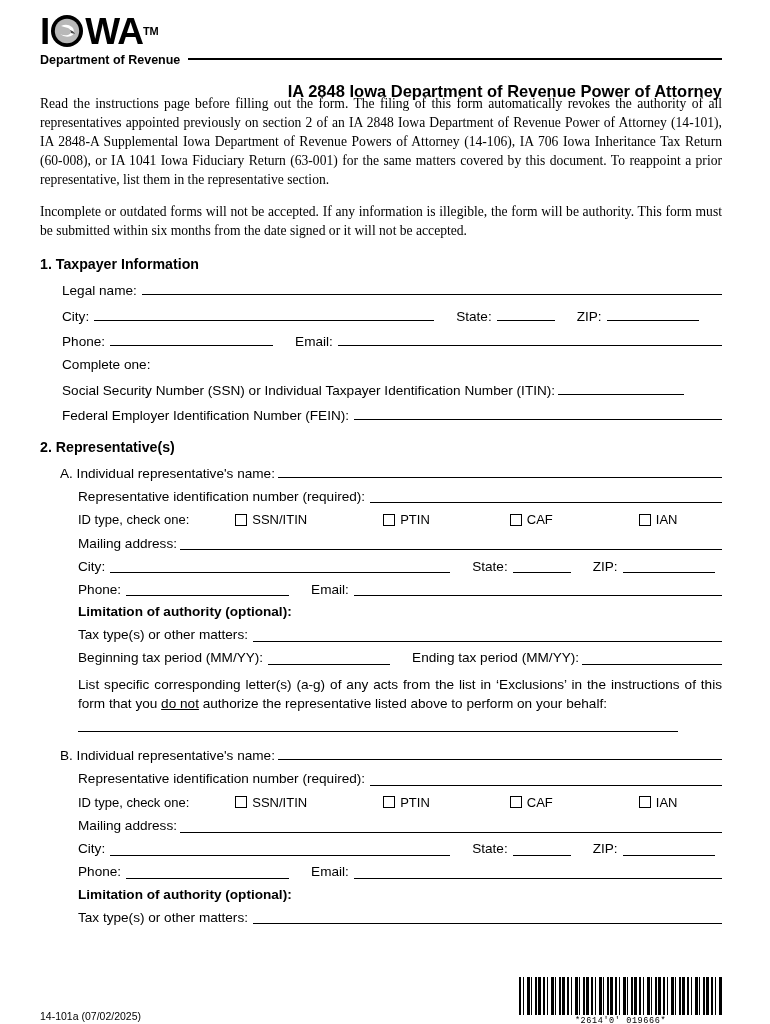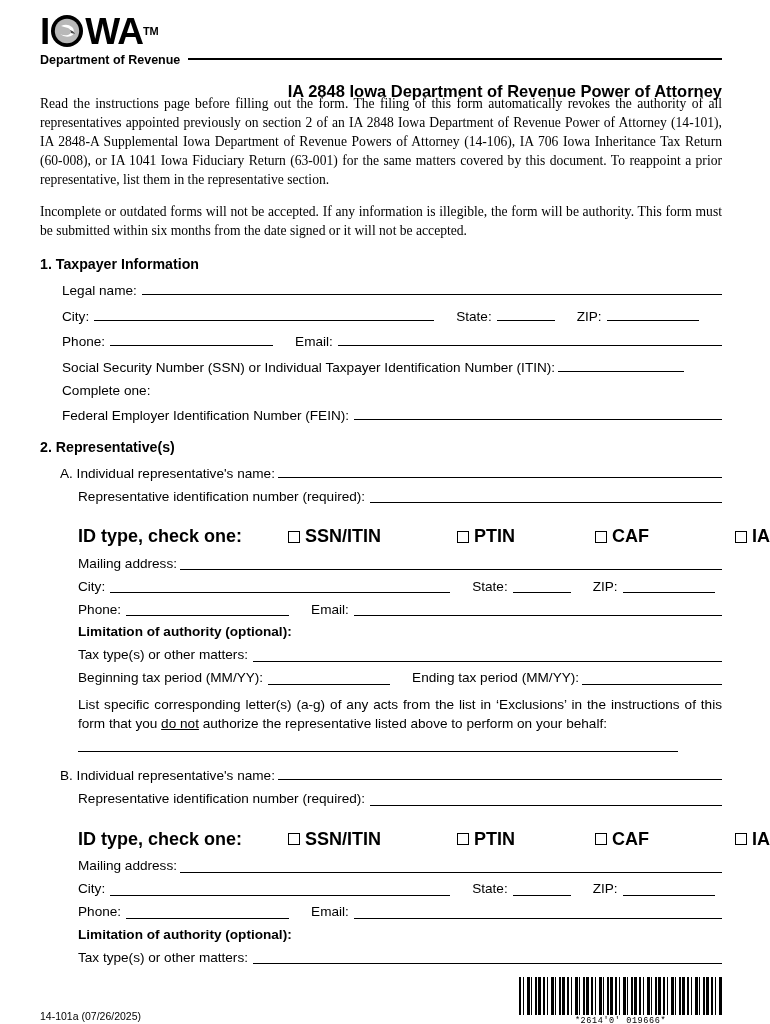--- a/index.html
+++ b/index.html
@@ -141,24 +141,23 @@
   .fill.w-zip    { flex: 0 0 92px; }
   .fill.w-phone  { flex: 0 0 163px; }
   .fill.w-ssn    { flex: 0 0 126px; }
   .fill.w-period { flex: 0 0 122px; }
   .gap-md { flex: 0 0 22px; }
 
   
   .cb-row {
     display: flex;
     align-items: center;
-    font-size: 18px;
-    margin-top: 23px;
+    font-size: 13px;
+    margin-top: 9px;
     padding-left: 38px;
-    font-weight: bold;
   }
   .cb-lead { flex: 0 0 auto; }
   .cb-item {
     display: flex;
     align-items: center;
     flex: 0 0 auto;
   }
   .cb-box {
     display: inline-block;
     width: 10px;
@@ -284,26 +283,26 @@
 
     <div class="row indent1">
       <span class="lbl">Phone:</span>
       <span class="fill w-phone"></span>
       <span class="gap-md"></span>
       <span class="lbl">Email:</span>
       <span class="fill"></span>
     </div>
 
     <div class="row indent1">
+      <span class="lbl">Complete one:</span>
+    </div>
+
+    <div class="row indent1">
       <span class="lbl">Social Security Number (SSN) or Individual Taxpayer Identification Number (ITIN):</span>
       <span class="fill w-ssn tight"></span>
-    </div>
-
-    <div class="row indent1">
-      <span class="lbl">Complete one:</span>
     </div>
 
     <div class="row indent1">
       <span class="lbl">Federal Employer Identification Number (FEIN):</span>
       <span class="fill"></span>
     </div>
 
     <h2 class="section-head">2. Representative(s)</h2>
 
     <div>
@@ -455,20 +454,20 @@
 
       <div class="row indent2">
         <span class="lbl">Tax type(s) or other matters:</span>
         <span class="fill"></span>
       </div>
 
     </div>
   </div>
 
   <div class="footer">
-    <div class="form-id">14-101a (07/26/2025)</div>
+    <div class="form-id">14-101a (07/02/2025)</div>
     <div class="barcode-wrap">
       <div class="barcode"></div>
       <div class="barcode-num">*2614'0' 019666*</div>
     </div>
   </div>
 
 </div>
 
 </body></html>

